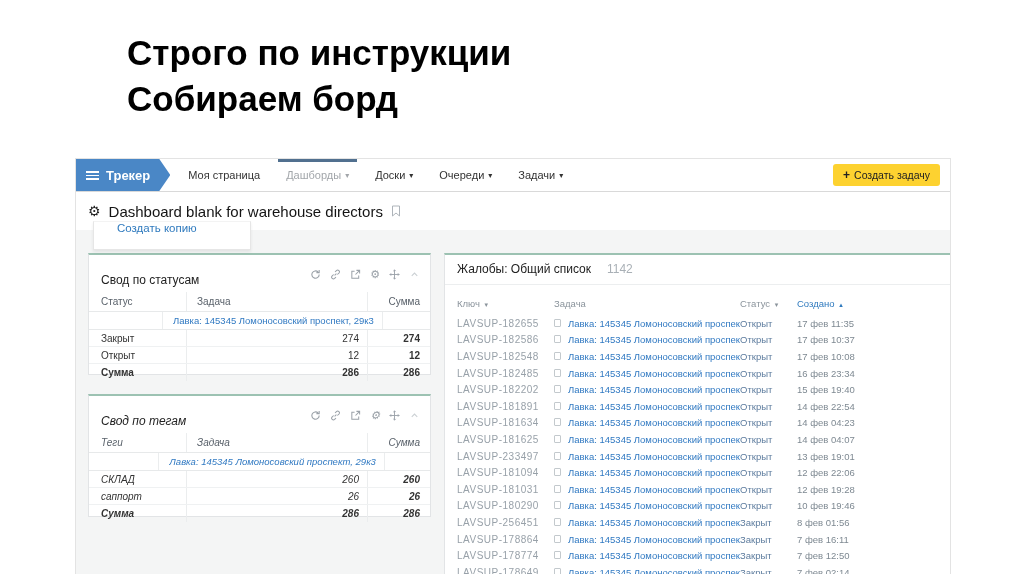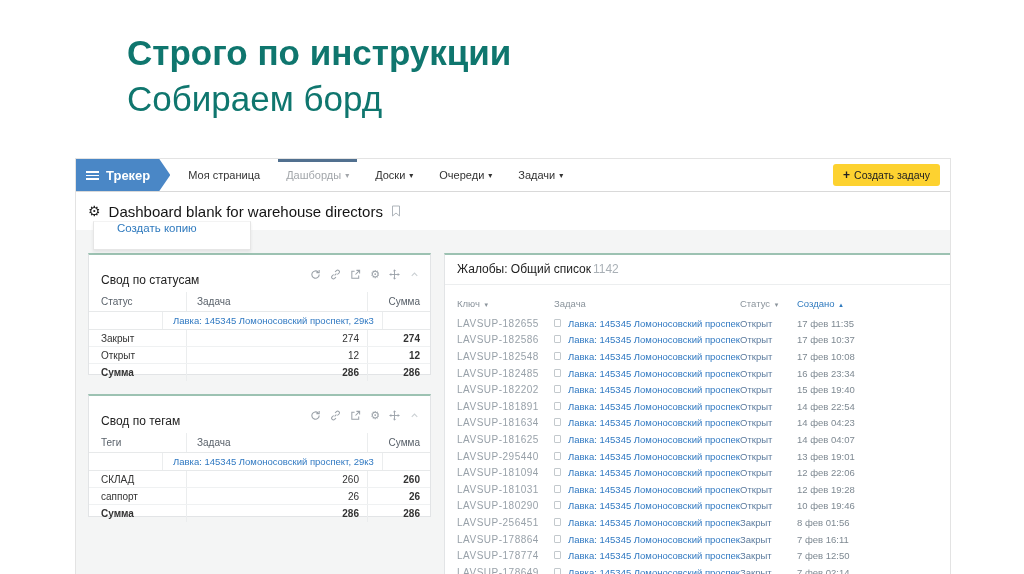--- a/index.html
+++ b/index.html
@@ -1,23 +1,23 @@
 <!DOCTYPE html>
 <html><head>
 <meta charset="utf-8">
 <style>
   * { margin:0; padding:0; box-sizing:border-box; }
   html,body { width:1024px; height:574px; overflow:hidden; background:#fff;
               font-family:"Liberation Sans", sans-serif; }
   body { position:relative; }
 
   
-  .slide-title { position:absolute; left:127px; top:30px; color:#0f766e; }
+  .slide-title { position:absolute; left:127px; top:30px; color:#000000; }
   .slide-title .t1 { font-size:35px; font-weight:bold; line-height:46px; }
-  .slide-title .t2 { font-size:35px; font-weight:normal; line-height:46px; }
+  .slide-title .t2 { font-size:35px; font-weight:bold; line-height:46px; }
 
   
   .shot { position:absolute; left:75px; top:158px; width:876px; height:416px;
           background:#6d28d9; border:1px solid #e3e3e3; border-bottom:none;
           overflow:hidden; font-size:11px; color:#333; }
 
   
   .nav { position:relative; height:33px; background:#fff; border-bottom:1px solid #d9d9d9;
          display:flex; align-items:stretch; }
   .logo { height:100%; background:#4a87c6; color:#fff; display:flex; align-items:center;
@@ -47,21 +47,21 @@
   .dropdown { position:absolute; left:17px; top:62px; width:158px; height:29px; z-index:6;
               background:#fff; border:1px solid #e6e6e6; border-top:1px solid #f3f3f3;
               box-shadow:0 2px 3px rgba(0,0,0,.07); display:flex; align-items:flex-start;
               padding-left:23px; color:#2f7abe; font-size:11.5px; cursor:pointer; }
 
   
   .content { position:absolute; left:0; right:0; top:71px; bottom:0; background:#f4f5f5; }
   .widget { position:absolute; background:#fff; border:1px solid #e2e4e6;
             border-top:2px solid #9cc2b2; }
   #w-status { left:12px; top:23px;  width:343px; height:122px; }
-  #w-tags   { left:12px; top:164px; width:343px; height:123px; }
+  #w-tags   { left:12px; top:164px; width:343px; height:123px;font-style:italic; }
   #w-issues { left:368px; top:23px; width:516px; height:335px; }
 
   .whead { display:flex; align-items:center; justify-content:space-between;
            padding:6px 10px 5px 12px; }
   .wtitle { font-size:12px; color:#222;margin-top:12px; }
   .wicons { display:flex; align-items:center; gap:9px; color:#9aa1a8; }
   .wicons svg, .wicons span { display:block; cursor:pointer; }
   .wicons .gear-sm { font-size:11px; line-height:1; }
   .wicons .dim { color:#cbd0d4; }
 
@@ -78,21 +78,21 @@
   .shead .c2 { justify-content:flex-start; padding-left:10px; }
   .ssub { height:18px; border-bottom:1px solid #e7e9ea; }
   .ssub .c2 { justify-content:flex-start; padding-left:10px; }
   .flink { color:#3079c2; font-size:9.5px; white-space:nowrap; overflow:hidden; cursor:pointer; }
   .srow { height:17px; border-bottom:1px solid #eff1f2; color:#333; }
   .srow:last-child { border-bottom:none; font-weight:bold; }
   .srow .c3 { font-weight:bold; }
 
   
   .ihead { padding:7px 12px 8px 12px; font-size:12px; color:#222; border-bottom:1px solid #eceeef; }
-  .ihead .count { color:#a9b0b6; margin-left:2px; }
+  .ihead .count { color:#a9b0b6; margin-left:16px; }
   .icolhead { display:flex; align-items:center; padding-left:12px; margin-top:13px;
               margin-bottom:6px; font-size:9.5px; color:#8b949c; }
   .hkey { width:97px; cursor:pointer; }
   .htask { width:186px; }
   .hstatus { width:57px; cursor:pointer; }
   .hcreated { flex:1; color:#2f7abe; cursor:pointer; }
   .sort { font-size:7px; margin-left:2px; }
   .irow { display:flex; align-items:center; height:16.6px; padding-left:12px; font-size:9.5px; }
   .ikey { width:97px; color:#98a1a9; font-size:10px; letter-spacing:.5px; cursor:pointer; }
   .ibm { width:14px; }
@@ -330,21 +330,21 @@
           <span class="icreated">14 фев 04:23</span>
         </div>
           <div class="irow">
           <span class="ikey">LAVSUP-181625</span>
           <span class="ibm"><span class="sq"></span></span>
           <a class="ilink">Лавка: 145345 Ломоносовский проспект, 29к3</a>
           <span class="istatus">Открыт</span>
           <span class="icreated">14 фев 04:07</span>
         </div>
           <div class="irow">
-          <span class="ikey">LAVSUP-295440</span>
+          <span class="ikey">LAVSUP-233497</span>
           <span class="ibm"><span class="sq"></span></span>
           <a class="ilink">Лавка: 145345 Ломоносовский проспект, 29к3</a>
           <span class="istatus">Открыт</span>
           <span class="icreated">13 фев 19:01</span>
         </div>
           <div class="irow">
           <span class="ikey">LAVSUP-181094</span>
           <span class="ibm"><span class="sq"></span></span>
           <a class="ilink">Лавка: 145345 Ломоносовский проспект, 29к3</a>
           <span class="istatus">Открыт</span>

